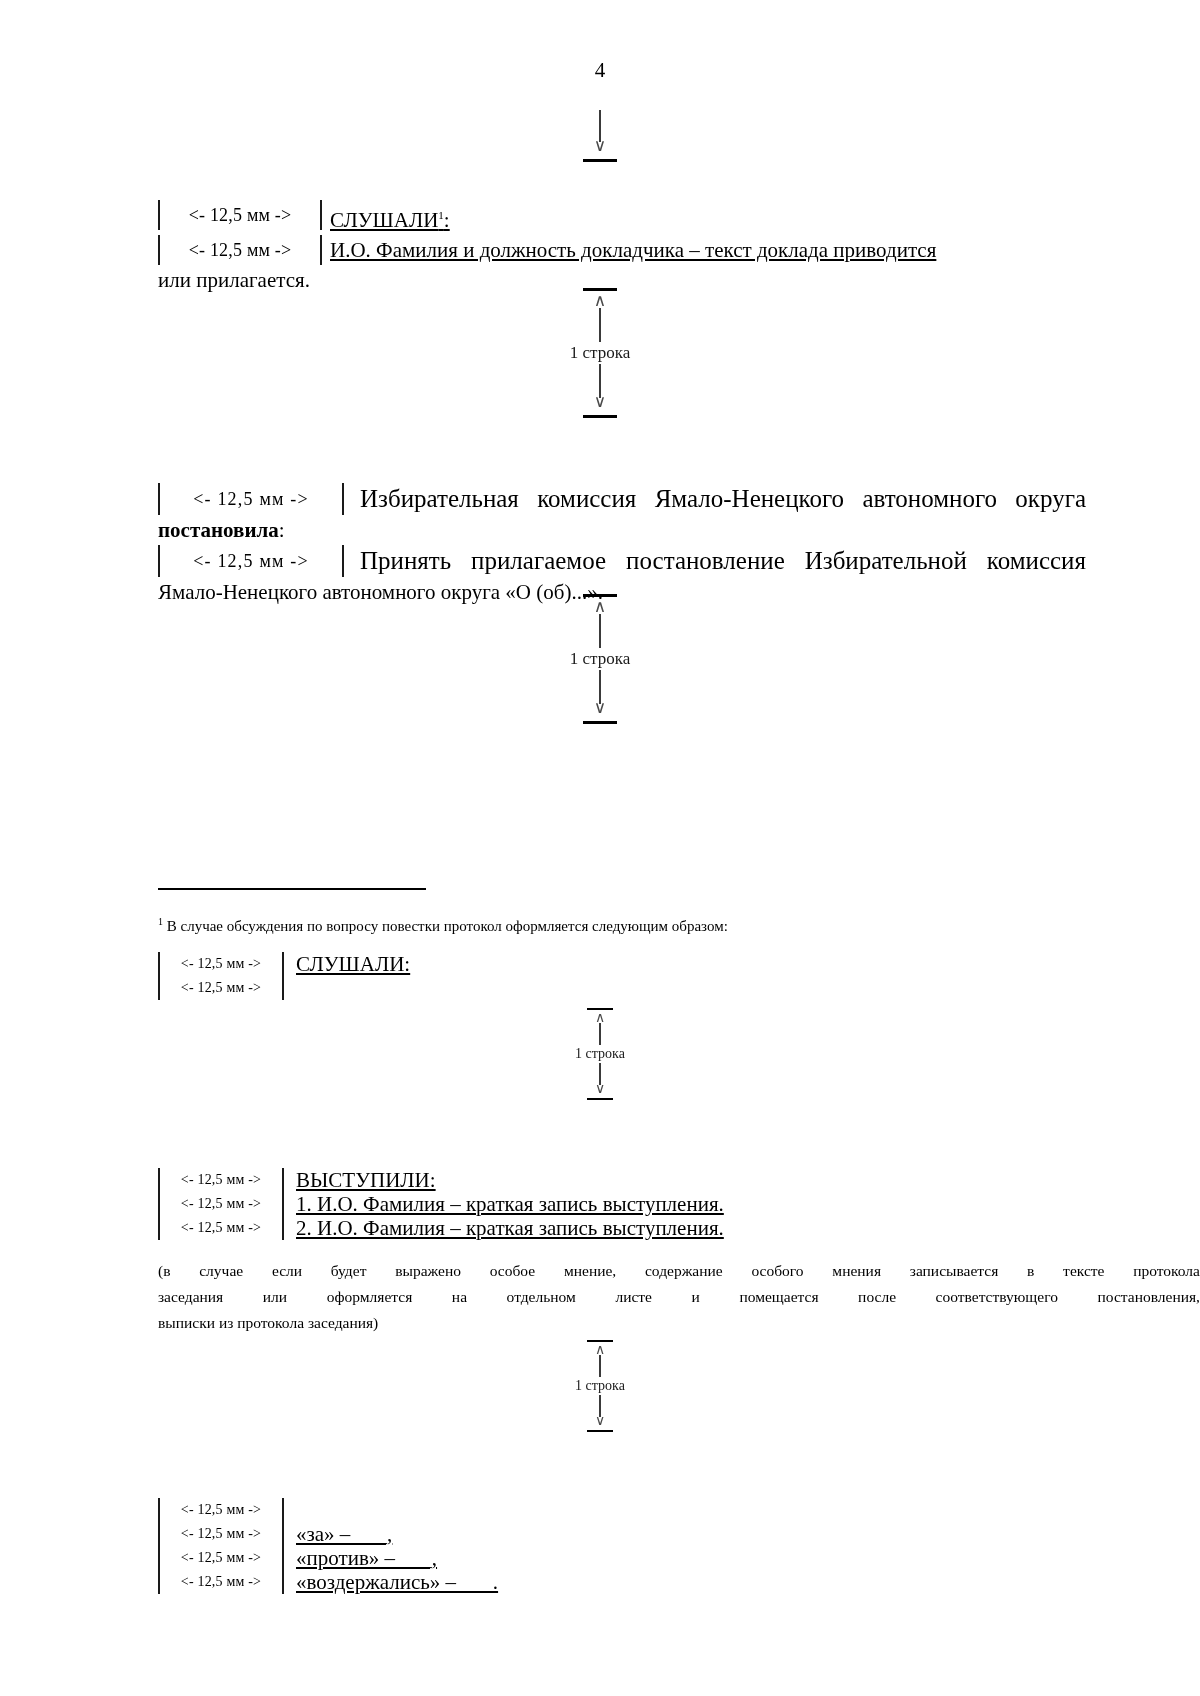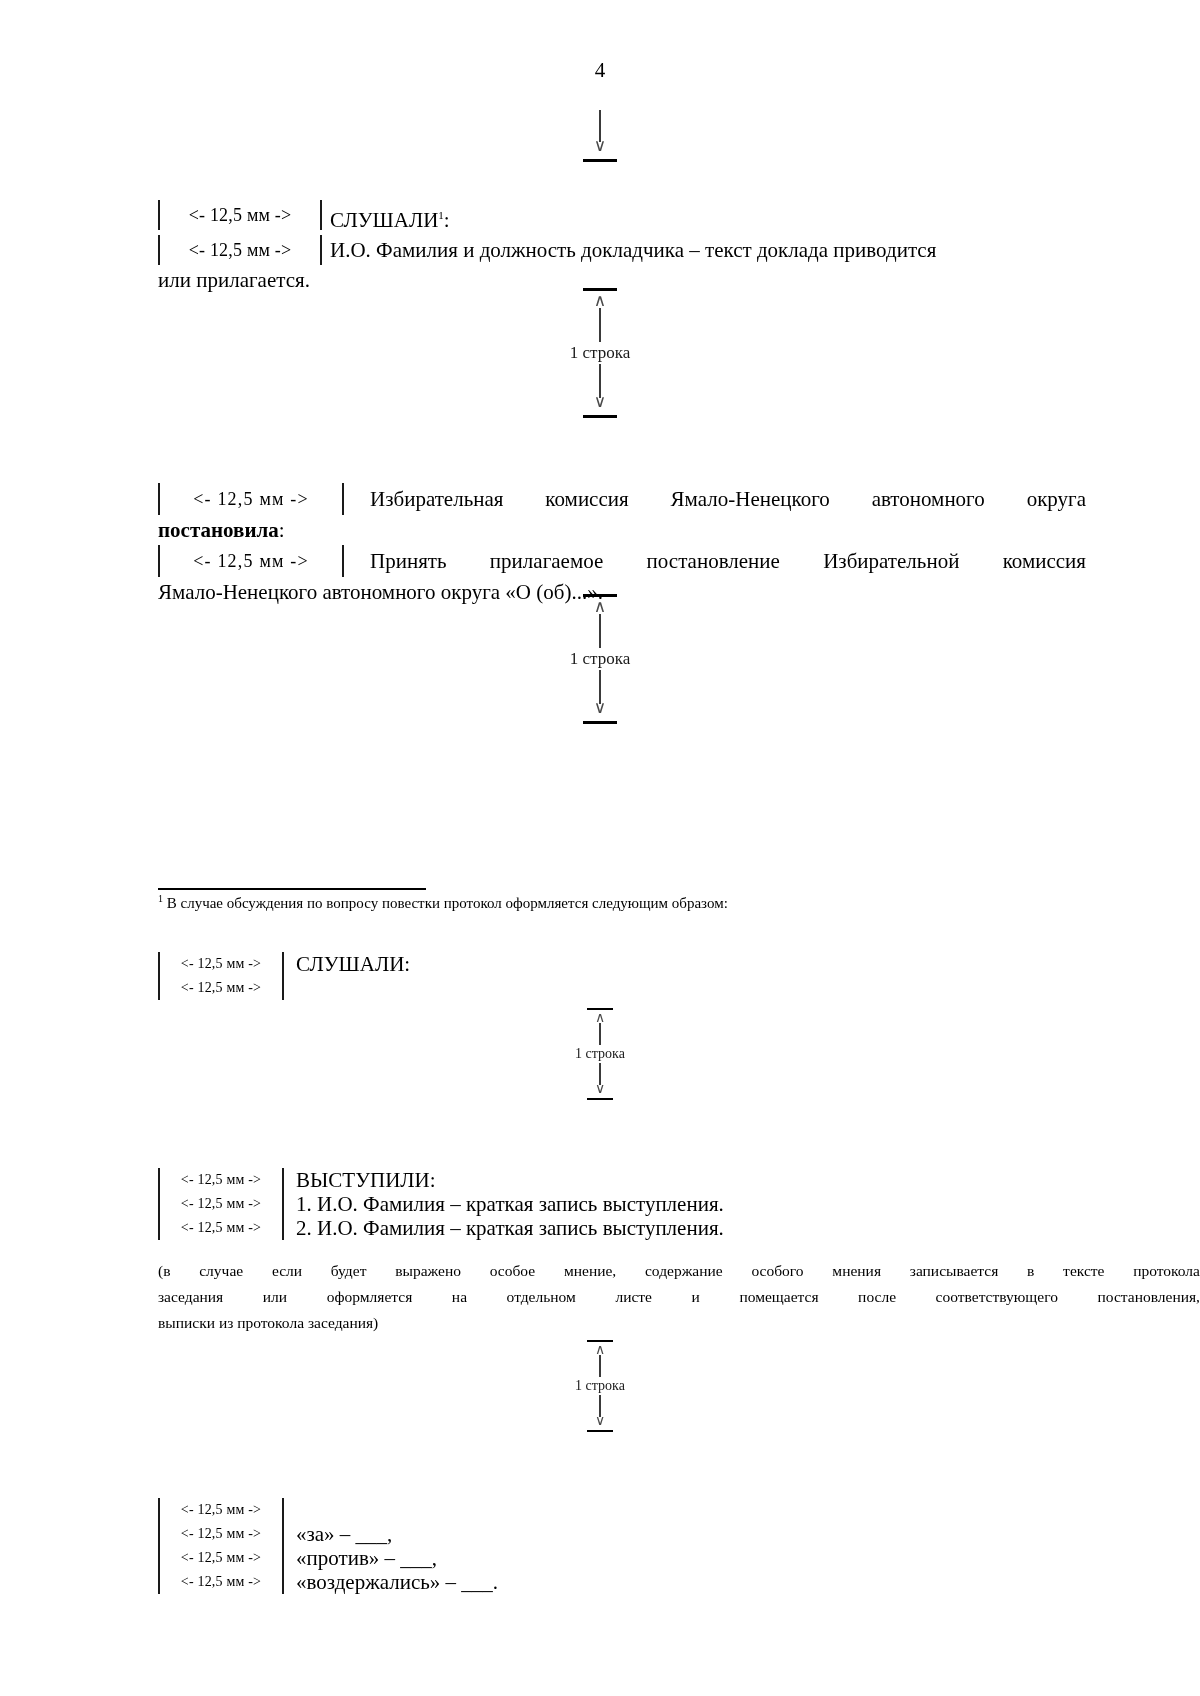--- a/index.html
+++ b/index.html
@@ -99,20 +99,21 @@
     font-size: 18px;
     padding: 0 8px;
     white-space: nowrap;
     letter-spacing: 0.2px;
   }
   .mrow .body {
     flex: 1 1 auto;
     font-size: 21px;
     padding-left: 8px;
     white-space: nowrap;
+    text-decoration: underline;
   }
 
   
   .main .mrow { line-height: 30px; }
   .main .mrow .tick { height: 30px; width: 164px; }
   .main .mrow .tick .tick-text { font-size: 18px; }
   .main .mrow .body { font-size: 21px; line-height: 30px; }
   .main .cont {
     padding-left: 158px;
     font-size: 21px;
@@ -136,23 +137,23 @@
     height: 32px;
     width: 186px;
   }
   .jrow .tick .tick-text {
     font-size: 18px;
     white-space: nowrap;
     letter-spacing: 1.2px;
   }
   .jrow .body {
     flex: 1 1 auto;
-    font-size: 21px;
+    font-size: 25px;
     line-height: 32px;
-    padding-left: 26px;
+    padding-left: 16px;
     text-align: justify;
     text-align-last: justify;
     white-space: nowrap;
     display: block;
   }
   .bold { font-weight: bold; }
 
   
   .fn-sep {
     position: absolute;
@@ -262,21 +263,21 @@
     <div class="stem" style="height:34px;"></div>
     <div class="label">1 строка</div>
     <div class="stem" style="height:34px;"></div>
     <div class="head down"></div>
     <div class="gap"></div>
     <div class="bar"></div>
   </div>
 
   <div class="fn-sep" style="top:888px;"></div>
 
-  <div class="footnote" style="top:887px;">
+  <div class="footnote" style="top:910px;">
     <div class="fn-text"><span class="sup">1</span> <span>В случае обсуждения по вопросу повестки протокол оформляется следующим образом:</span></div>
   </div>
 
   <div class="block fn" style="top:952px;">
     <div class="mrow">
       <div class="tick">
         <span class="tick-text">&lt;- 12,5 мм -&gt;</span>
       </div>
       <div class="body">СЛУШАЛИ:</div>
     </div>

